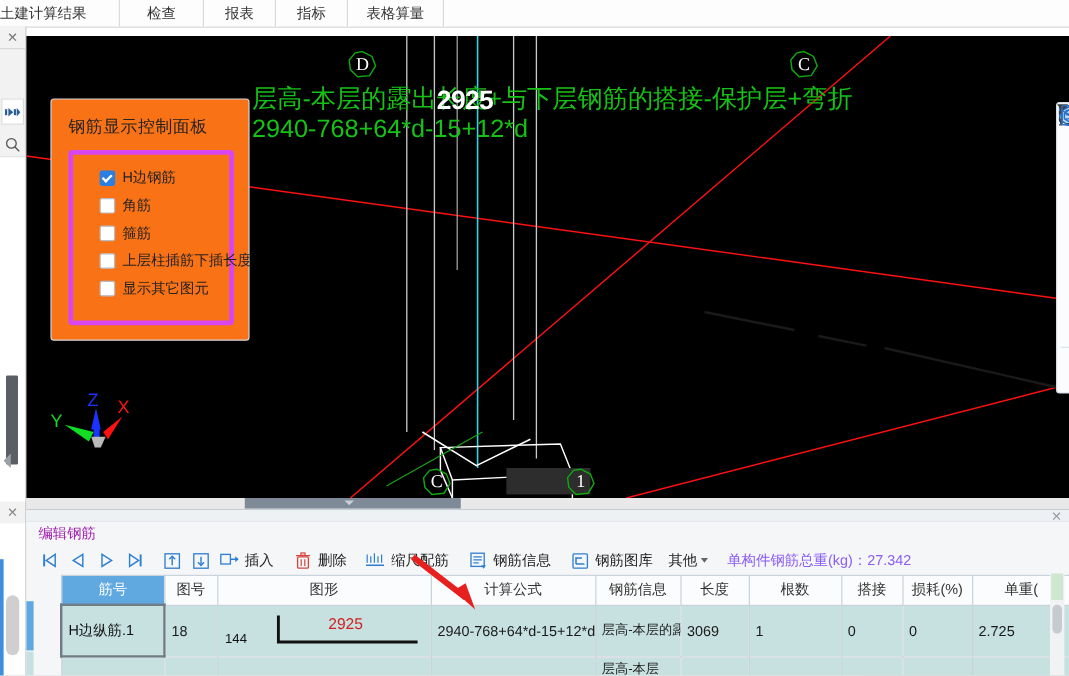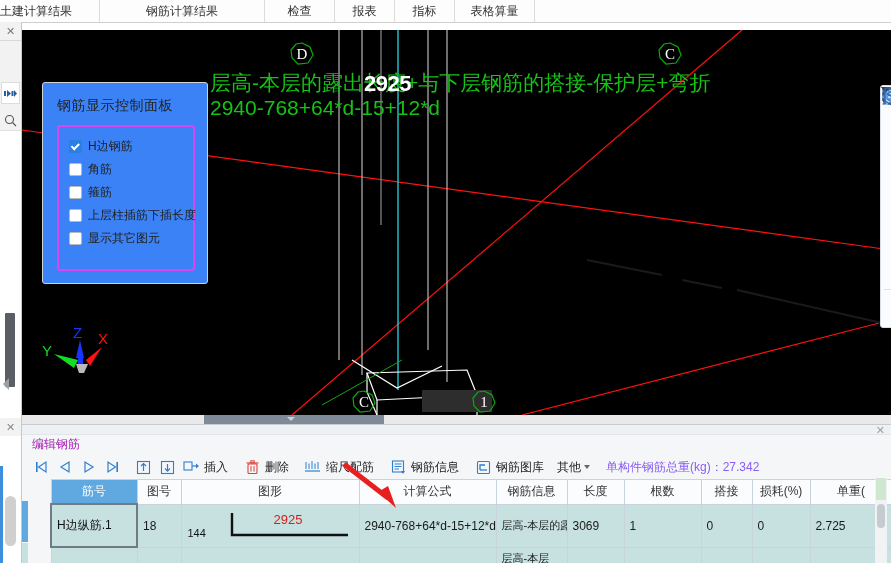--- a/index.html
+++ b/index.html
@@ -92,31 +92,31 @@
   
   .viewport {
     position:absolute; left:22px; top:30px; width:869px; height:385px;
     background:#000; overflow:hidden;
   }
   .viewport svg{ position:absolute; left:0; top:0; }
 
   
   .ctrl-panel{
     position:absolute; left:20px; top:52px; width:166px; height:202px;
-    background:#3b82f6; border:1px solid #cfd4d9; border-radius:3px;
+    background:#f97316; border:1px solid #cfd4d9; border-radius:3px;
     box-sizing:border-box; z-index:20;
   }
   .ctrl-title{
     position:absolute; left:14px; top:14px; font-size:14px; color:#222;
     letter-spacing:0.5px;
   }
   .ctrl-box{
     position:absolute; left:14px; top:42px; width:138px; height:146px;
-    border:2px solid #d946ef; border-radius:3px; box-sizing:border-box;
-    padding:8px 0 0 10px;
+    border:4px solid #d946ef; border-radius:3px; box-sizing:border-box;
+    padding:8px 0 0 22px;
   }
   .ck-row{ display:flex; align-items:center; height:22px; margin-bottom:1px; }
   .ck-box{
     width:13px; height:13px; border:1px solid #b8bcc2; border-radius:2px;
     background:#fff; box-sizing:border-box; margin-right:6px;
     display:flex; align-items:center; justify-content:center; flex:none;
   }
   .ck-box.on{ background:#2a7fe0; border-color:#2a7fe0; }
   .ck-box.on::after{
     content:""; width:6px; height:3px; border-left:2px solid #fff;
@@ -260,23 +260,20 @@
   .red-arrow{ position:absolute; left:330px; top:462px; z-index:40; }
 </style>
 </head>
 <body>
 
 <div id="app">
 
   <div class="tabbar">
     <div class="tab t0">
         <span>土建计算结果</span>
-      </div>
-    <div class="tab t1">
-        <span>钢筋计算结果</span>
       </div>
     <div class="tab t2">
         <span>检查</span>
       </div>
     <div class="tab t3">
         <span>报表</span>
       </div>
     <div class="tab t4">
         <span>指标</span>
       </div>

